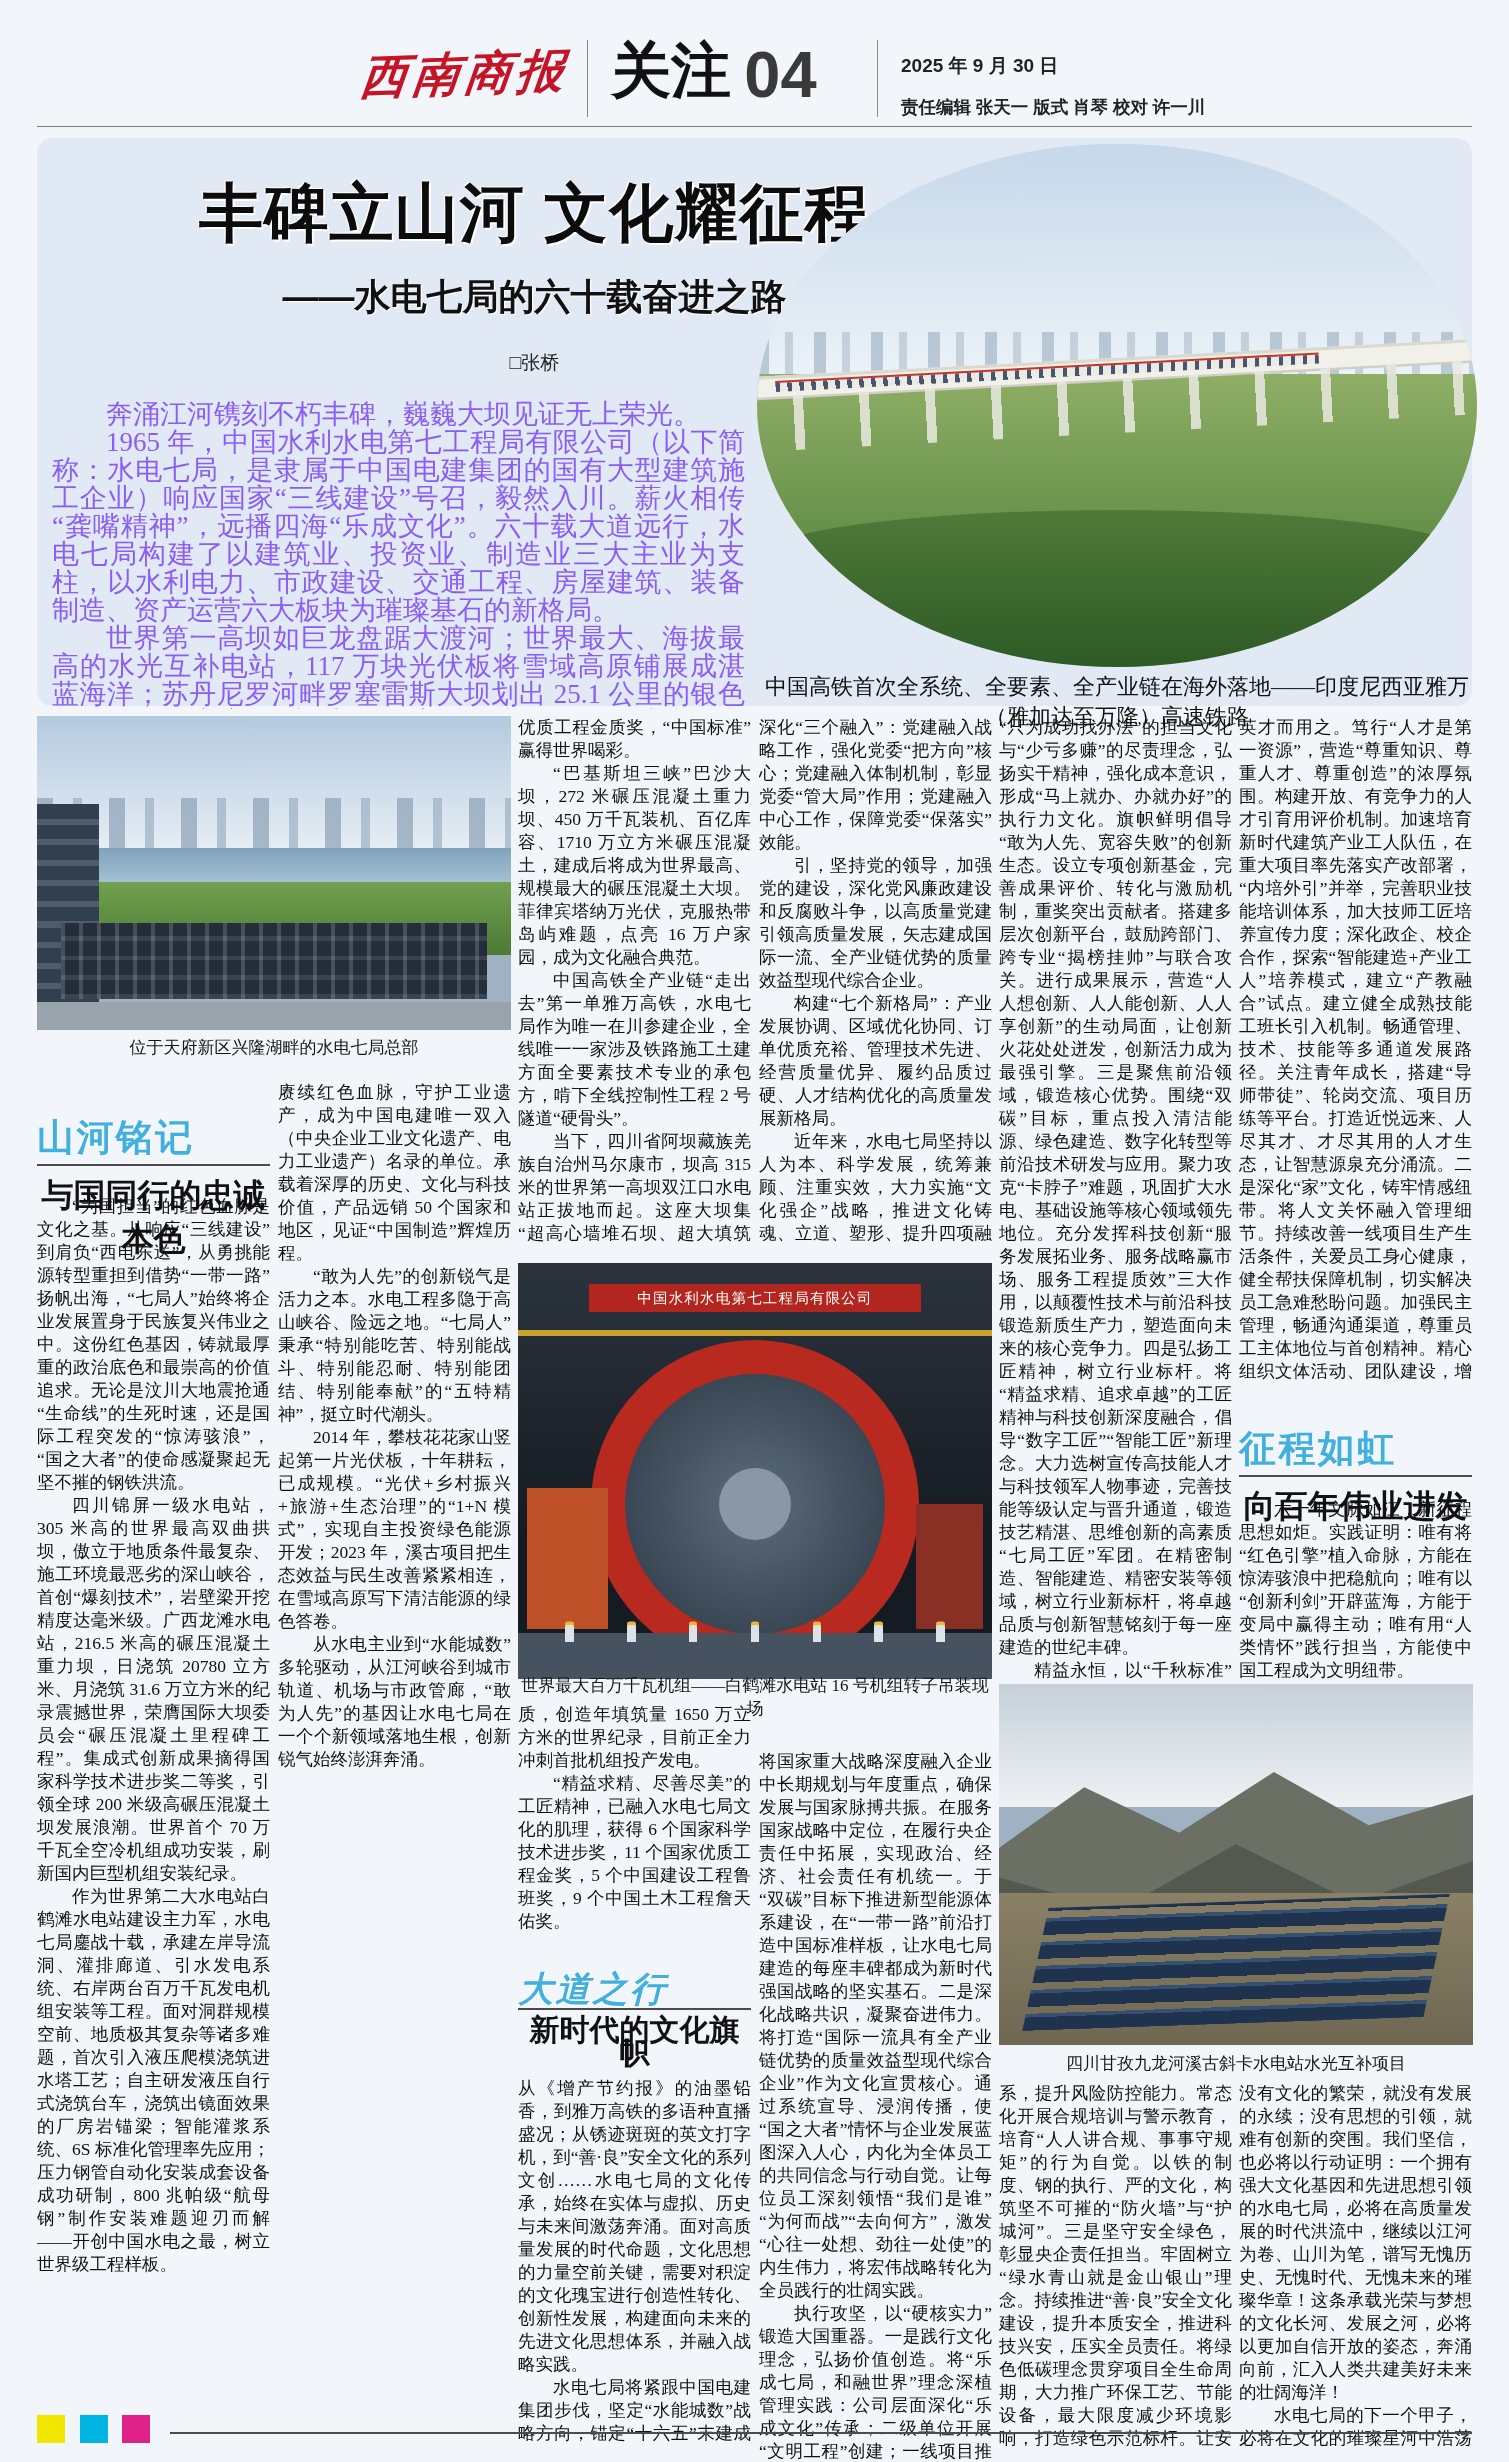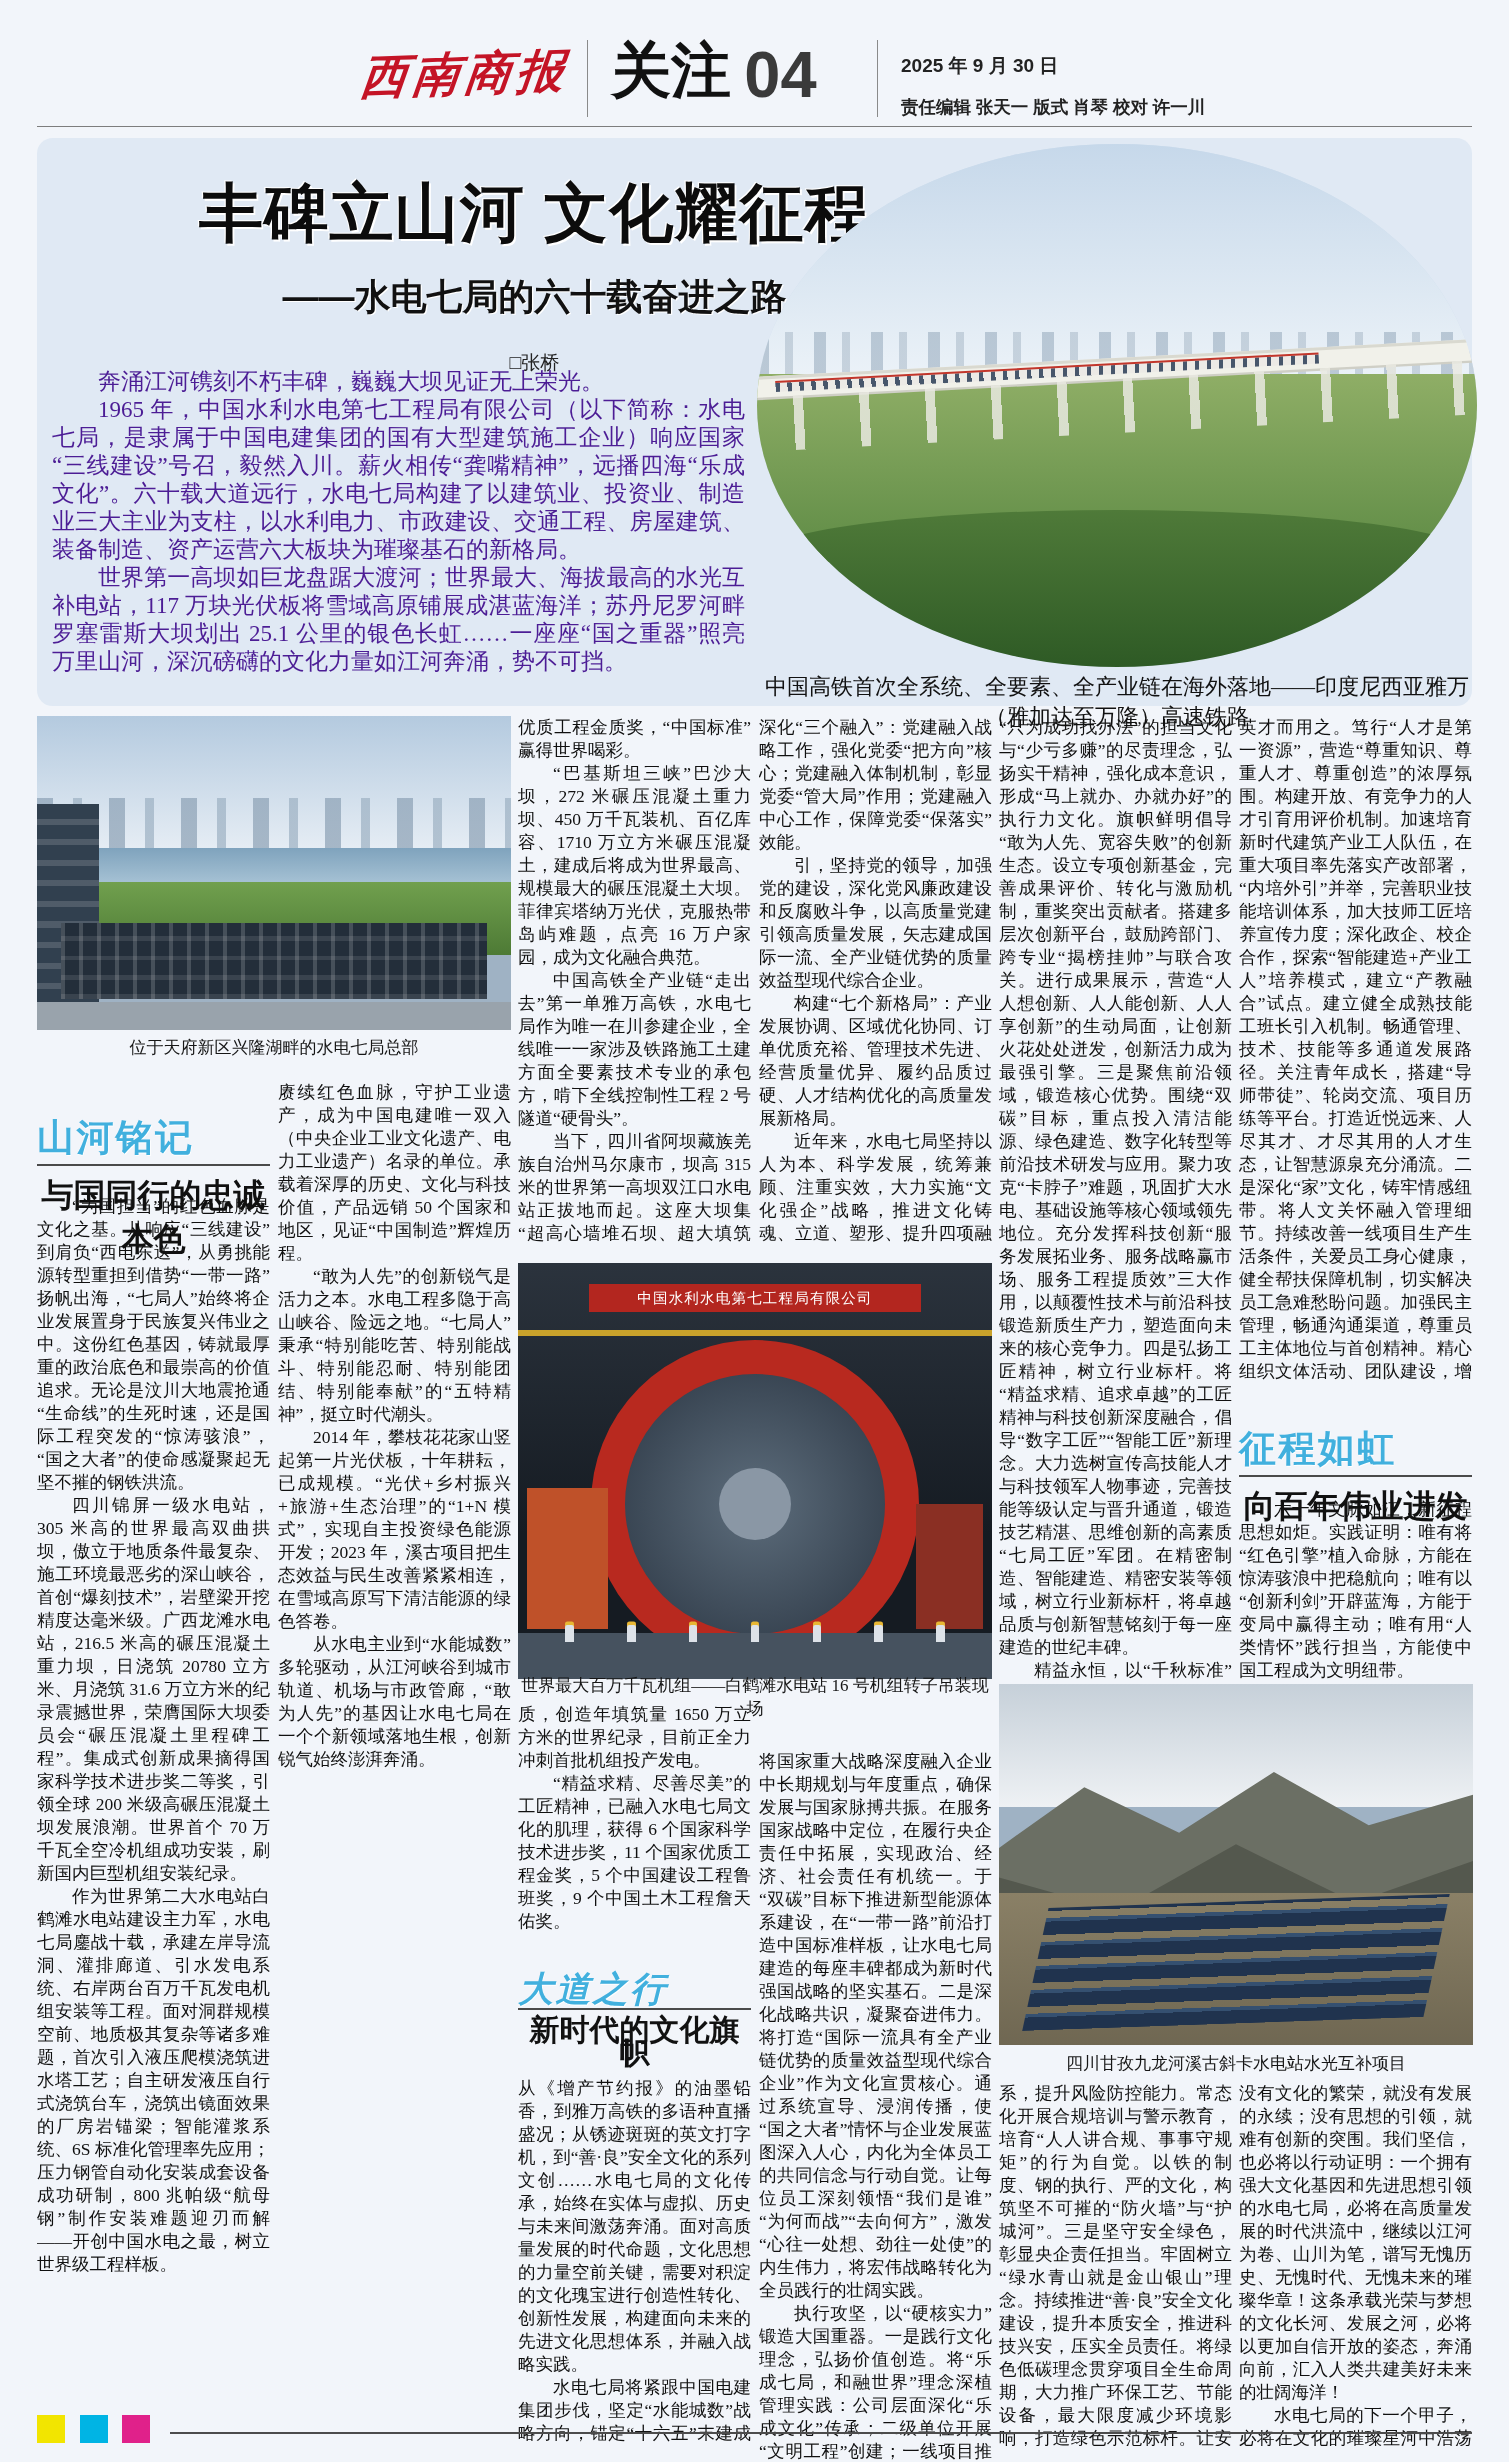--- a/index.html
+++ b/index.html
@@ -19,22 +19,22 @@
   .staffline{margin-top:15.7px;font-size:17.5px;font-weight:bold;color:#222;}
   .headrule{position:absolute;left:37px;top:126px;width:1435px;height:1.2px;background:#7d7d7d;}
   
   .toppanel{position:absolute;left:37px;top:138px;width:1435px;height:568px;background:#e0e9f4;border-radius:15.7px;}
   .headline{position:absolute;left:145px;top:170px;width:779px;text-align:center;font-size:64px;font-weight:900;
             color:#0c0c0c;letter-spacing:1.2px;font-family:"Liberation Sans","DejaVu Sans",sans-serif;
             text-shadow:1.8px 1.8px 0 #ffffff,-1.2px -1.2px 0 #ffffff;}
   .subheadline{position:absolute;left:145px;top:273px;width:779px;text-align:center;font-size:36px;font-weight:900;
             color:#111;font-family:"Liberation Sans","DejaVu Sans",sans-serif;text-shadow:1.2px 1.2px 0 #fff;}
   .byline{position:absolute;left:145px;top:349px;width:779px;text-align:center;font-size:19.3px;color:#222;}
-  .lead{position:absolute;left:52px;top:368px;width:693px;height:309px;overflow:hidden;
-        font-size:23px;line-height:28px;text-align:justify;color:#4c1d95;}
+  .lead{position:absolute;left:52px;top:400px;width:693px;height:309px;overflow:hidden;
+        font-size:27px;line-height:28px;text-align:justify;color:#8b5cf6;}
   .lead p{margin:0;text-indent:2em;}
   
   .hero{position:absolute;left:757px;top:144px;width:720px;height:523px;border-radius:50%;overflow:hidden;
         background:#cfdeed;}
   .hero .sky{position:absolute;left:0;top:0;width:100%;height:48%;background:linear-gradient(#c6d8ea,#eef4f9);}
   .hero .city{position:absolute;left:0;top:36%;width:100%;height:9%;opacity:.55;
         background:repeating-linear-gradient(90deg,#93a7ba 0 12px,transparent 12px 28px,#a8b8c7 28px 36px,transparent 36px 57px);}
   .hero .field{position:absolute;left:0;top:44%;width:100%;height:36%;background:linear-gradient(#8fae66,#5e8b45);}
   .hero .bridge{position:absolute;left:-4%;top:41%;width:108%;height:18px;background:#f1f1ea;
         border-top:3px solid #d9d9d0;transform:rotate(-3deg);box-shadow:0 2.4px 0 #cfcfc6;}

